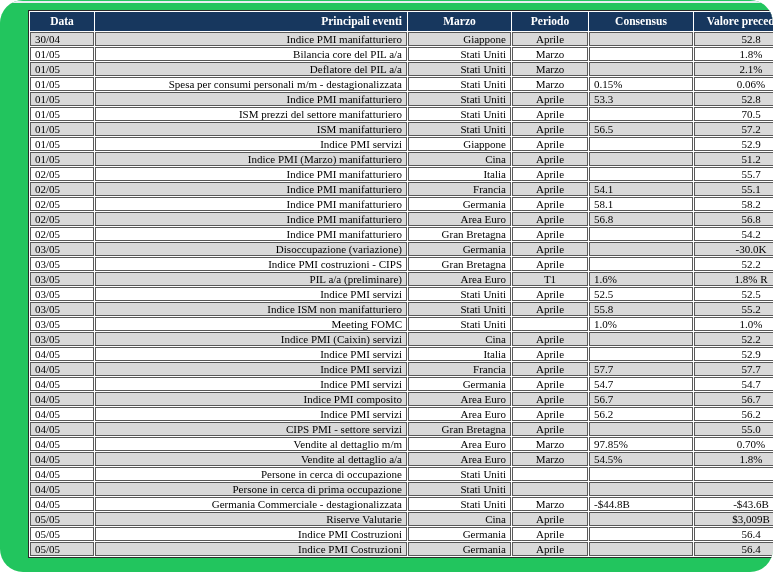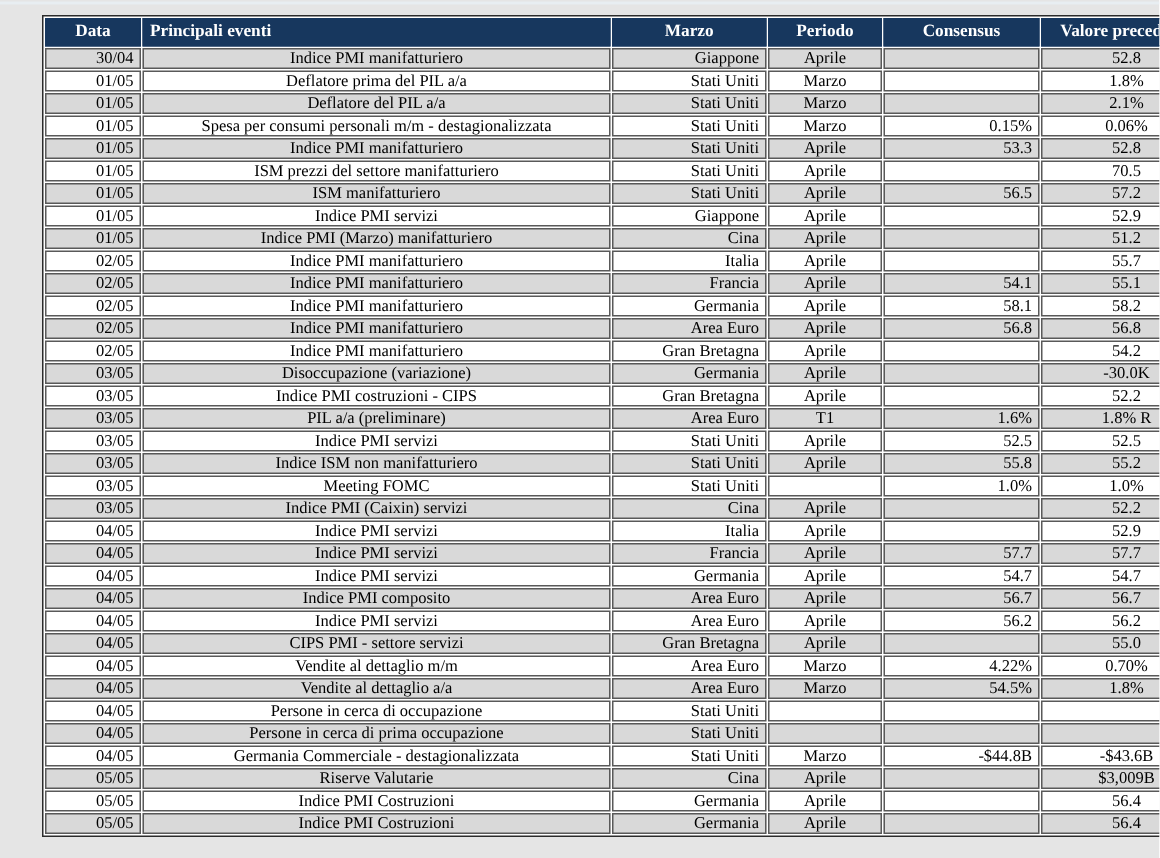--- a/index.html
+++ b/index.html
@@ -5,22 +5,23 @@
   html, body {
     margin: 0;
     padding: 0;
     background: #ffffff;
     font-family: "Liberation Serif", "DejaVu Serif", serif;
   }
   .page {
     position: relative;
     width: 773px;
     height: 572px;
-    background: #e5e5e5;
+    background: #22c55e;
     overflow: hidden;
+    border-radius: 23px;
   }
   .top-divider {
     position: absolute;
     top: 1px;
     left: 0;
     width: 773px;
     height: 0;
     border-top: 2px solid #e8eef2;
   }
   table.calendar {
@@ -51,28 +52,28 @@
     height: 12px;
     line-height: 12px;
     padding: 0 4px;
     border: 1px solid var(--border-col, #595959);
     color: #000000;
     white-space: nowrap;
     overflow: hidden;
   }
   tr.gray td { background: var(--row-alt-bg, #D9D9D9); }
   tr.white td { background: #ffffff; }
-  .col0 { width: 54px;  text-align: right; }
-  .col1 { width: 302px; text-align: center;   }
+  .col0 { width: 54px;  text-align: left; }
+  .col1 { width: 302px; text-align: right;   }
   .col2 { width: 93px;  text-align: right; }
   .col3 { width: 66px;  text-align: center; margin-top: 12px; }
-  .col4 { width: 94px;  text-align: right; }
+  .col4 { width: 94px;  text-align: left; }
   .col5 { width: 104px; text-align: center; }
   th.col0, th.col2, th.col3, th.col4, th.col5 { text-align: center; }
-  th.col1 { text-align: left; }
+  th.col1 { text-align: right; }
 </style>
 </head>
 <body>
 
 <div class="page">
   <div class="top-divider"></div>
   <table class="calendar">
     <thead>
       <tr>
           <th class="col0">Data</th>
@@ -87,21 +88,21 @@
         <tr class="gray">
           <td class="col0">30/04</td>
           <td class="col1">Indice PMI manifatturiero</td>
           <td class="col2">Giappone</td>
           <td class="col3">Aprile</td>
           <td class="col4"></td>
           <td class="col5">52.8</td>
         </tr>
         <tr class="white">
           <td class="col0">01/05</td>
-          <td class="col1">Deflatore prima del PIL a/a</td>
+          <td class="col1">Bilancia core del PIL a/a</td>
           <td class="col2">Stati Uniti</td>
           <td class="col3">Marzo</td>
           <td class="col4"></td>
           <td class="col5">1.8%</td>
         </tr>
         <tr class="gray">
           <td class="col0">01/05</td>
           <td class="col1">Deflatore del PIL a/a</td>
           <td class="col2">Stati Uniti</td>
           <td class="col3">Marzo</td>
@@ -298,21 +299,21 @@
           <td class="col2">Gran Bretagna</td>
           <td class="col3">Aprile</td>
           <td class="col4"></td>
           <td class="col5">55.0</td>
         </tr>
         <tr class="white">
           <td class="col0">04/05</td>
           <td class="col1">Vendite al dettaglio m/m</td>
           <td class="col2">Area Euro</td>
           <td class="col3">Marzo</td>
-          <td class="col4">4.22%</td>
+          <td class="col4">97.85%</td>
           <td class="col5">0.70%</td>
         </tr>
         <tr class="gray">
           <td class="col0">04/05</td>
           <td class="col1">Vendite al dettaglio a/a</td>
           <td class="col2">Area Euro</td>
           <td class="col3">Marzo</td>
           <td class="col4">54.5%</td>
           <td class="col5">1.8%</td>
         </tr>

